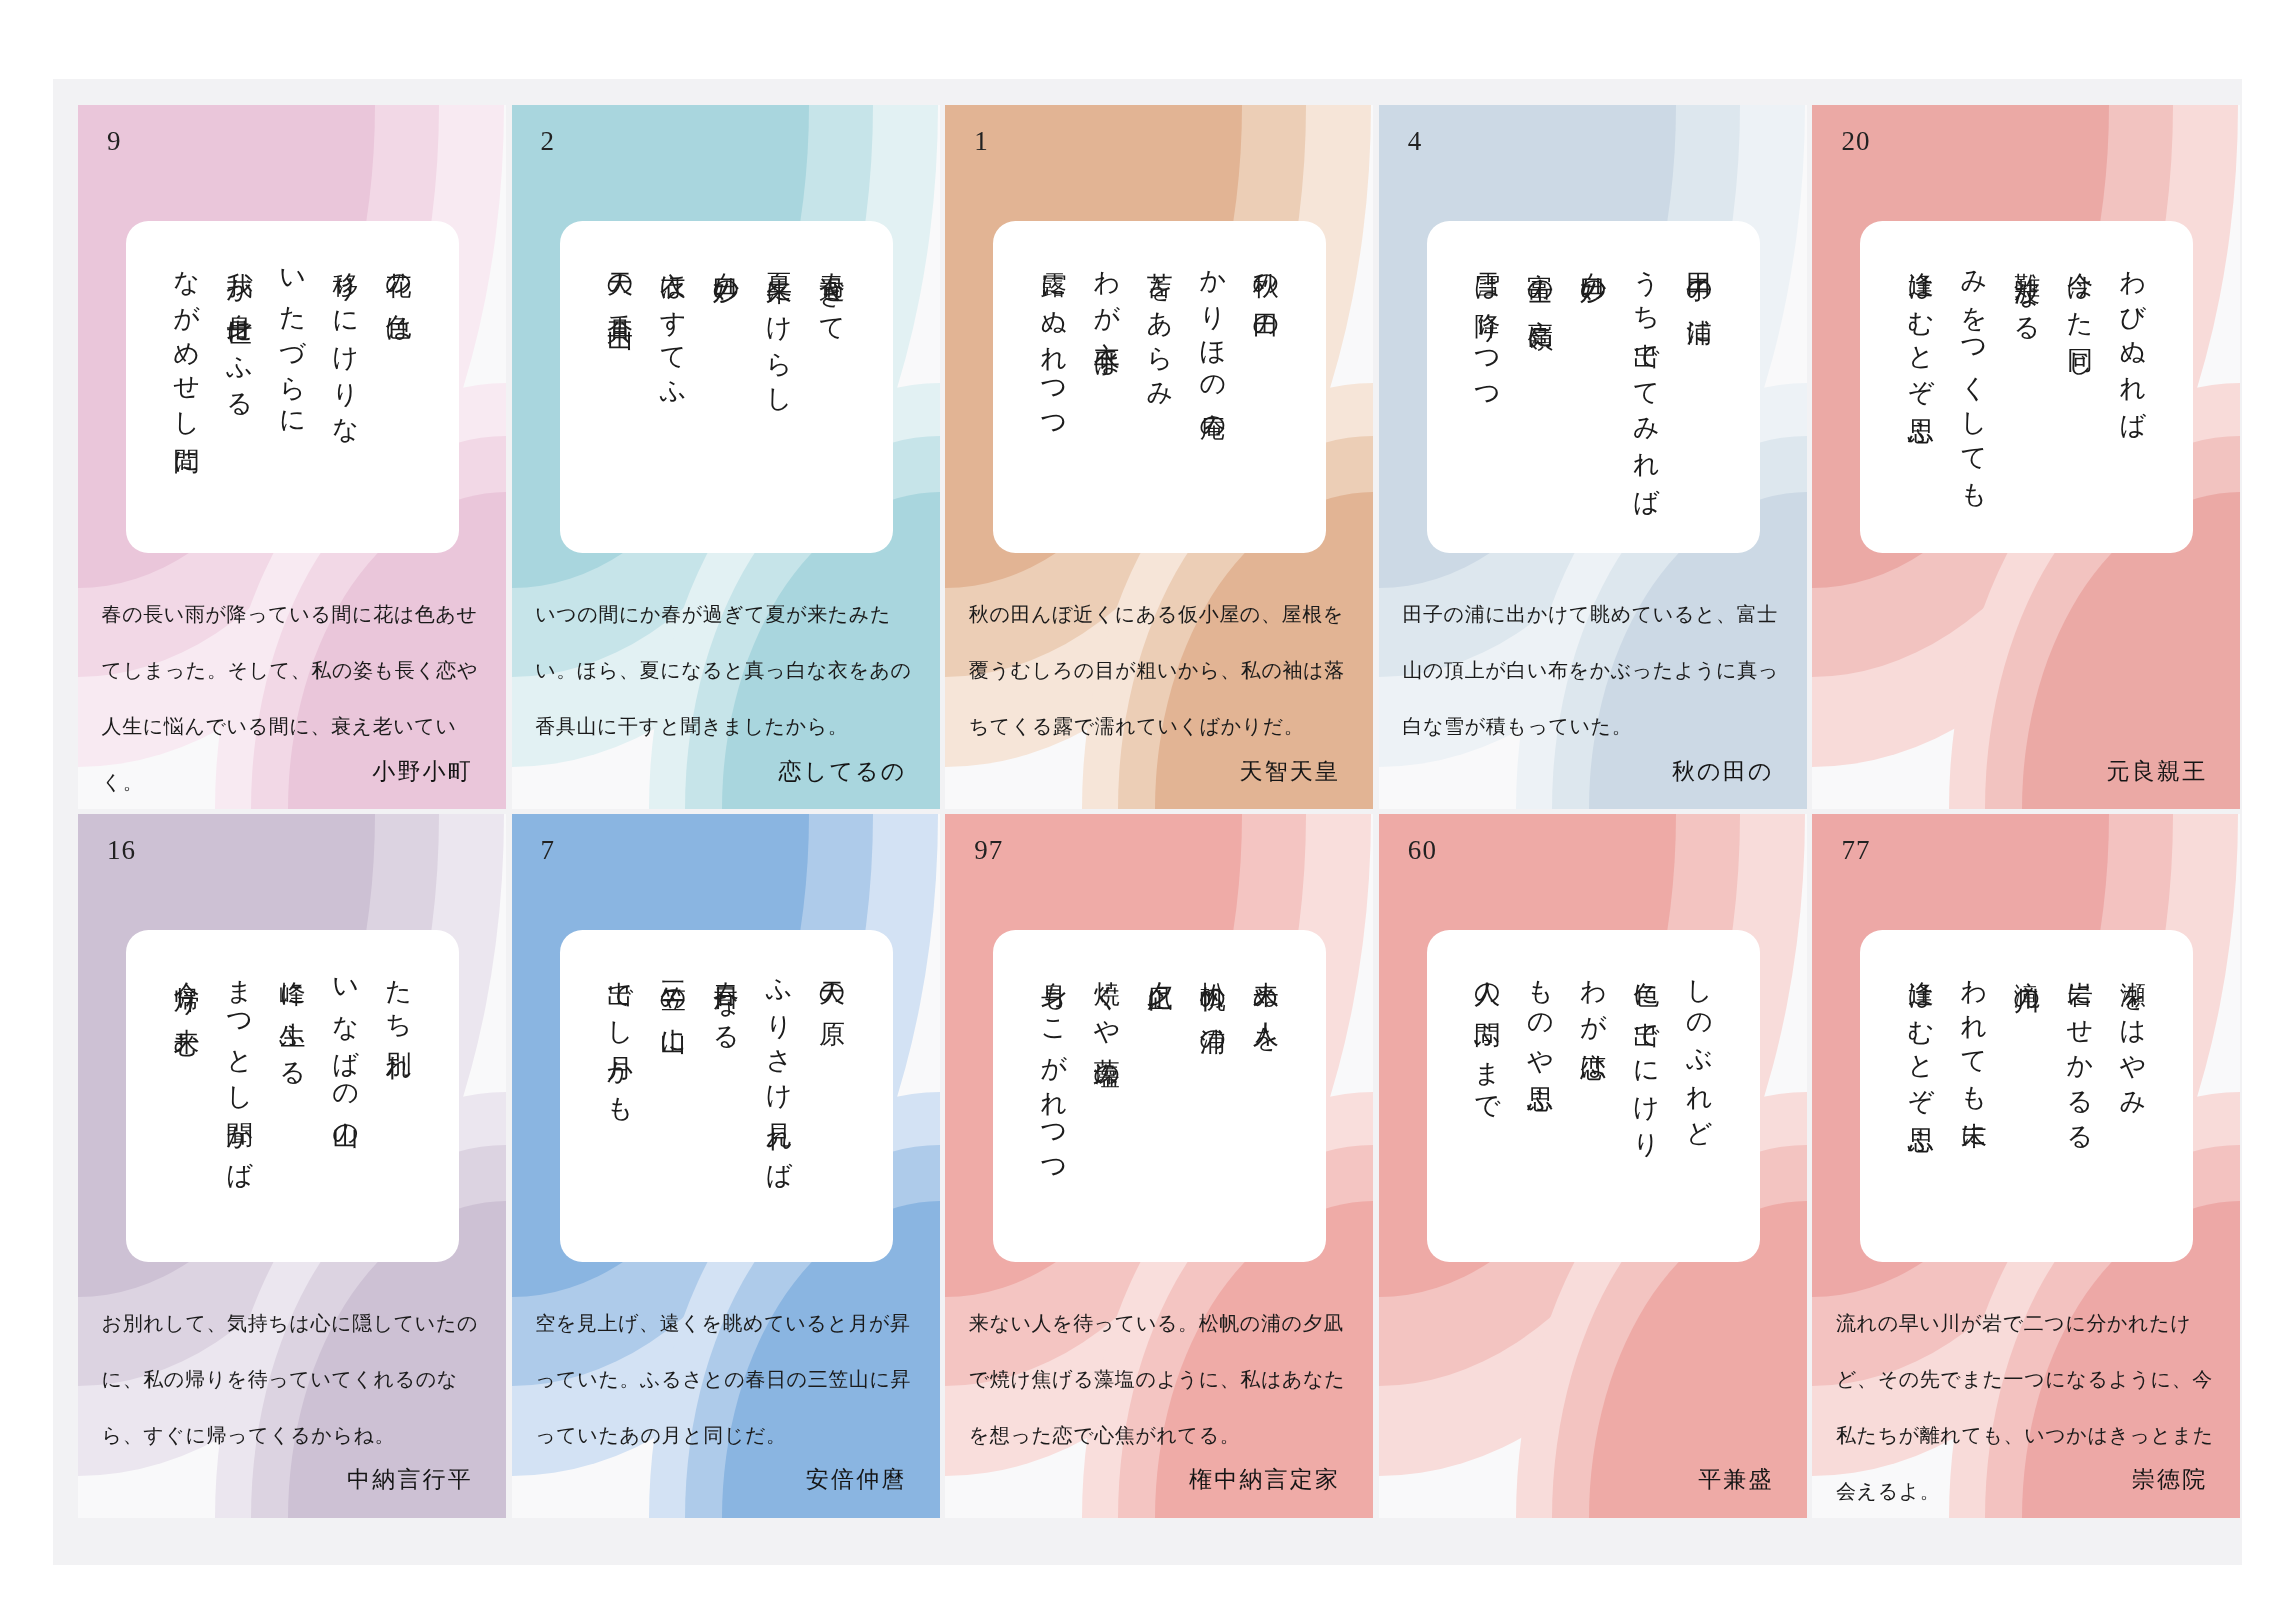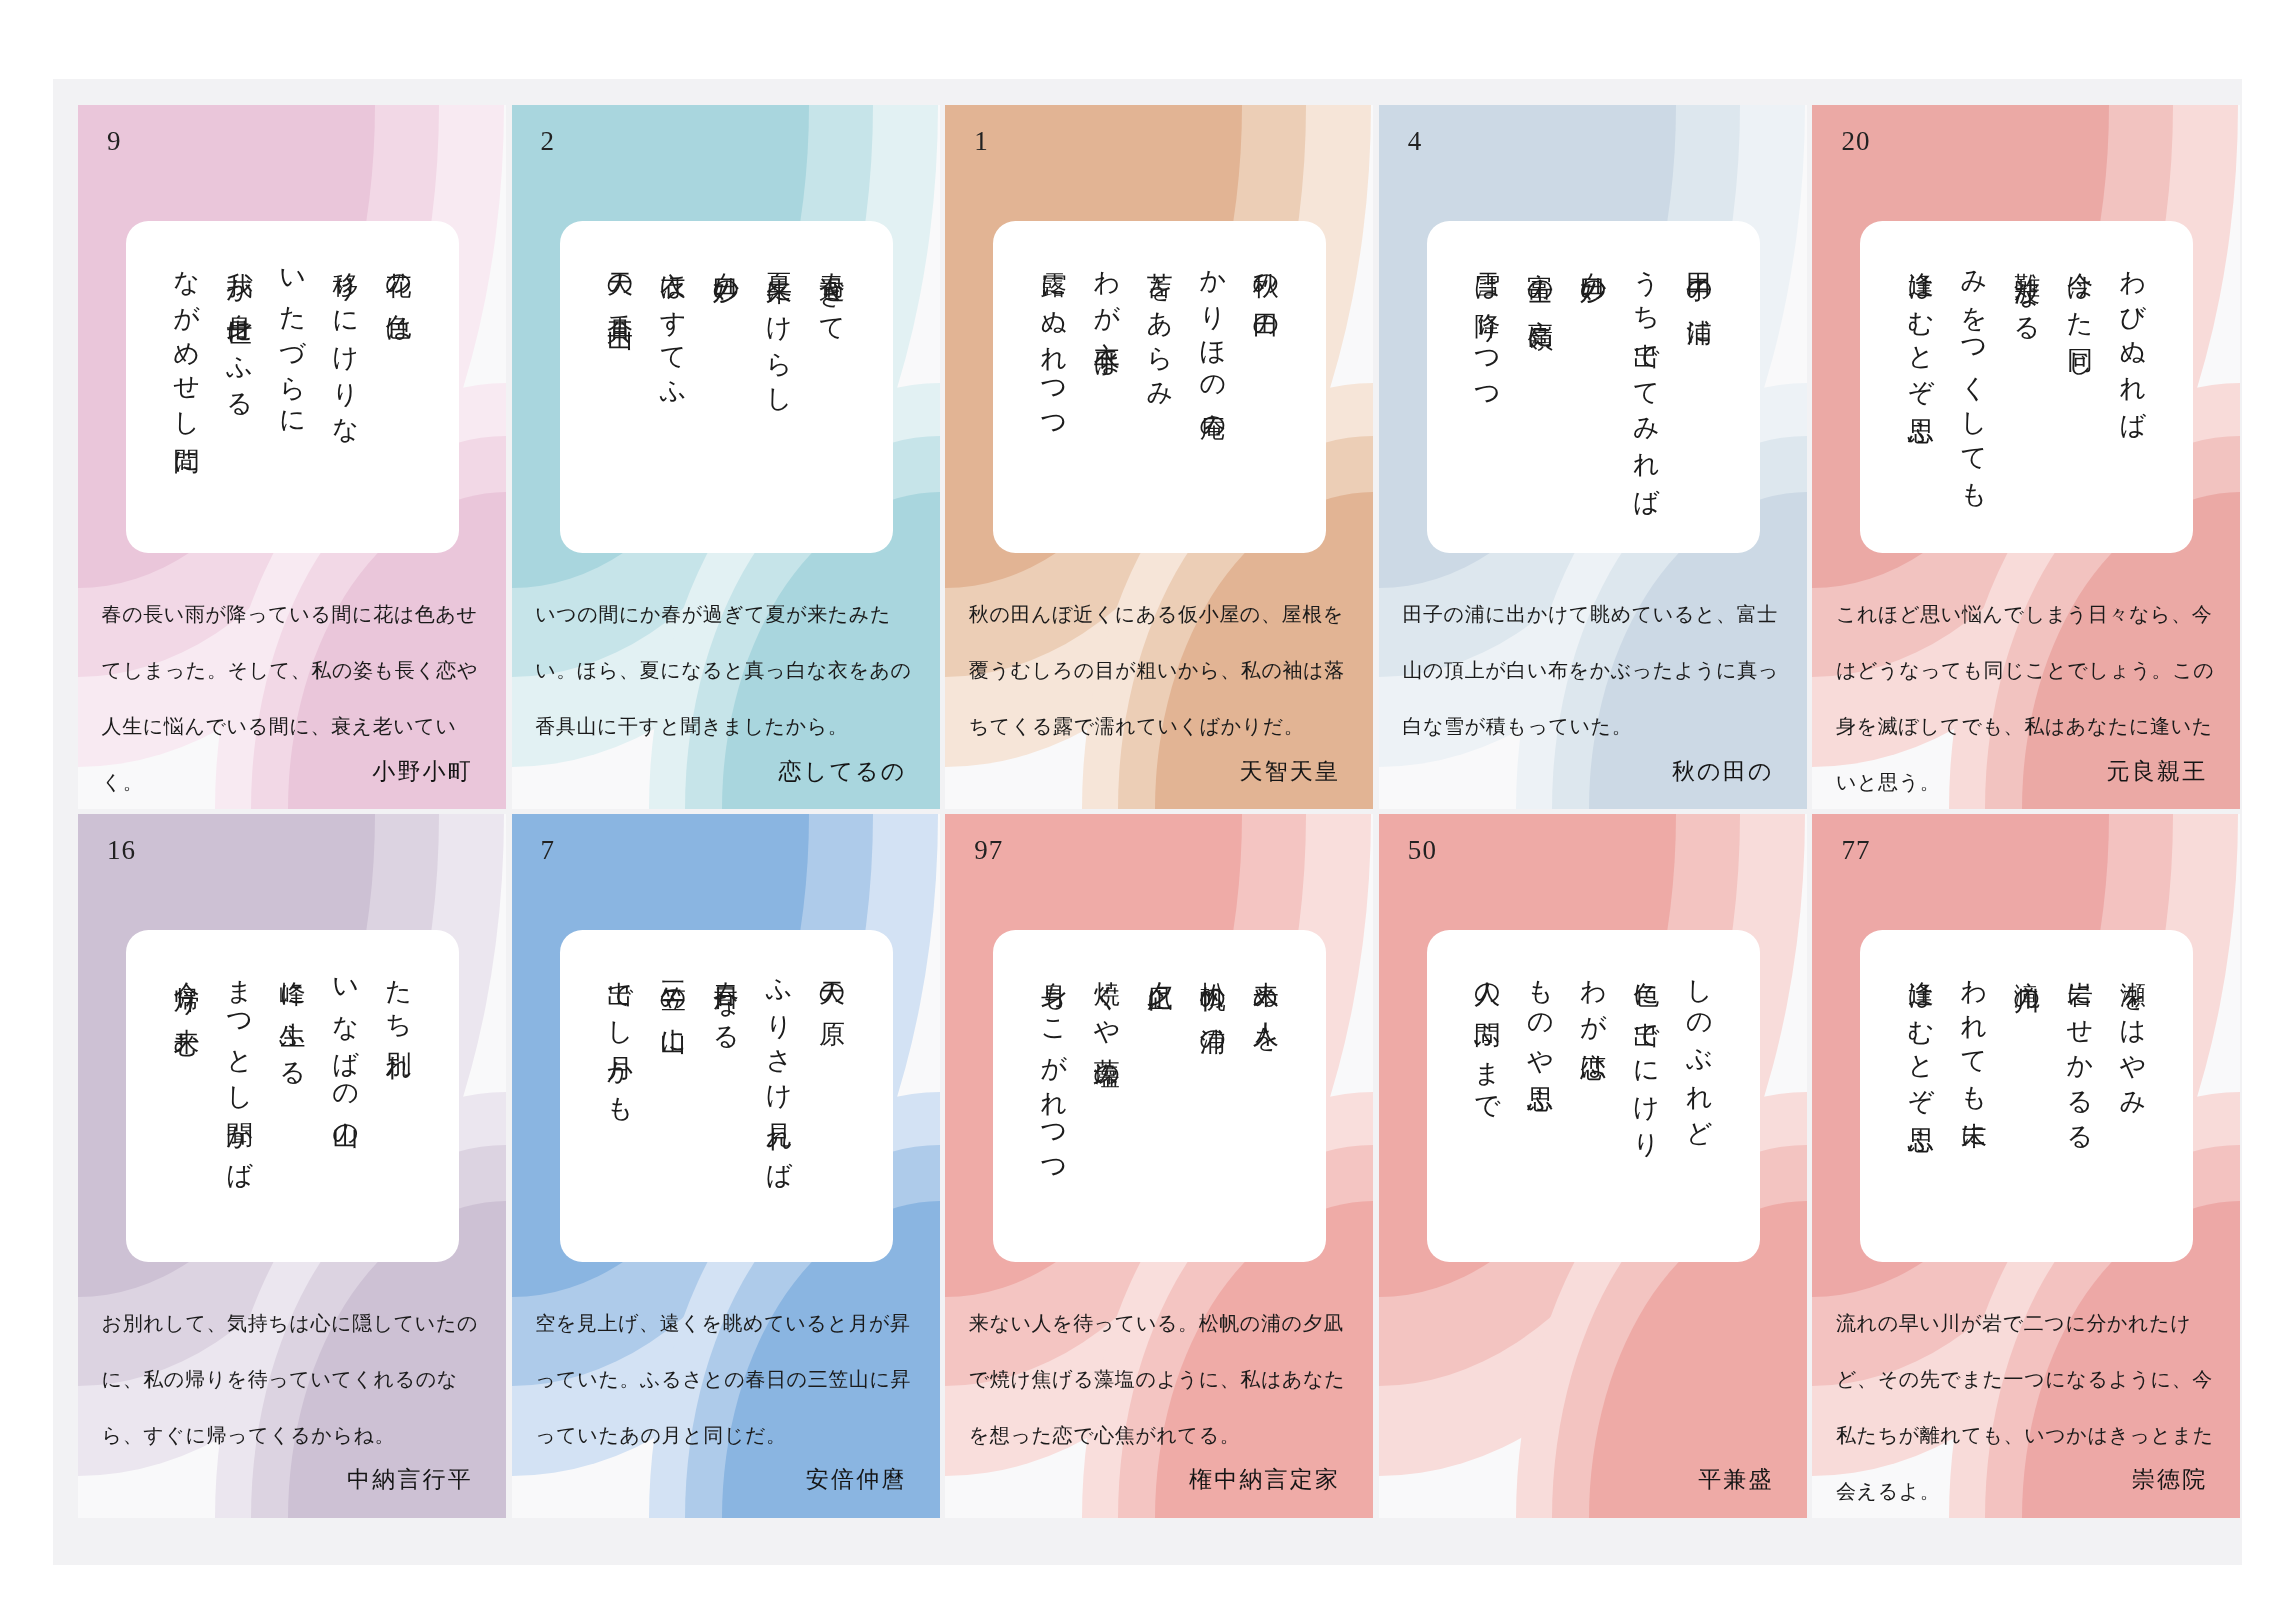--- a/index.html
+++ b/index.html
@@ -152,21 +152,20 @@
     <div class="card-number">20</div>
     <div class="poem-box">
       <div class="poem">
             <div class="line">わびぬれば</div>
             <div class="line">今はた同じ</div>
             <div class="line">難波なる</div>
             <div class="line">みをつくしても</div>
             <div class="line">逢はむとぞ思ふ</div>
           </div>
     </div>
-    <p class="explanation">これほど思い悩んでしまう日々なら、今はどうなっても同じことでしょう。この身を滅ぼしてでも、私はあなたに逢いたいと思う。</p>
     <div class="author">元良親王</div>
   </div>
 
   <div class="card" style="--deep: #cdc1d4; --mid: #dcd3e1; --light: #ebe6ef;">
     <div class="deco top-light"></div>
     <div class="deco top-mid"></div>
     <div class="deco top-base"></div>
     <div class="deco br-light"></div>
     <div class="deco br-mid"></div>
     <div class="deco br-base"></div>
@@ -226,21 +225,21 @@
     <div class="author">権中納言定家</div>
   </div>
 
   <div class="card" style="--deep: #eeaaa6; --mid: #f3c4c1; --light: #f8dcda;">
     <div class="deco top-light"></div>
     <div class="deco top-mid"></div>
     <div class="deco top-base"></div>
     <div class="deco br-light"></div>
     <div class="deco br-mid"></div>
     <div class="deco br-base"></div>
-    <div class="card-number">50</div>
+    <div class="card-number">60</div>
     <div class="poem-box">
       <div class="poem">
             <div class="line">しのぶれど</div>
             <div class="line">色に出でにけり</div>
             <div class="line">わが恋は</div>
             <div class="line">ものや思ふ</div>
             <div class="line">人の問ふまで</div>
           </div>
     </div>
     <div class="author">平兼盛</div>

